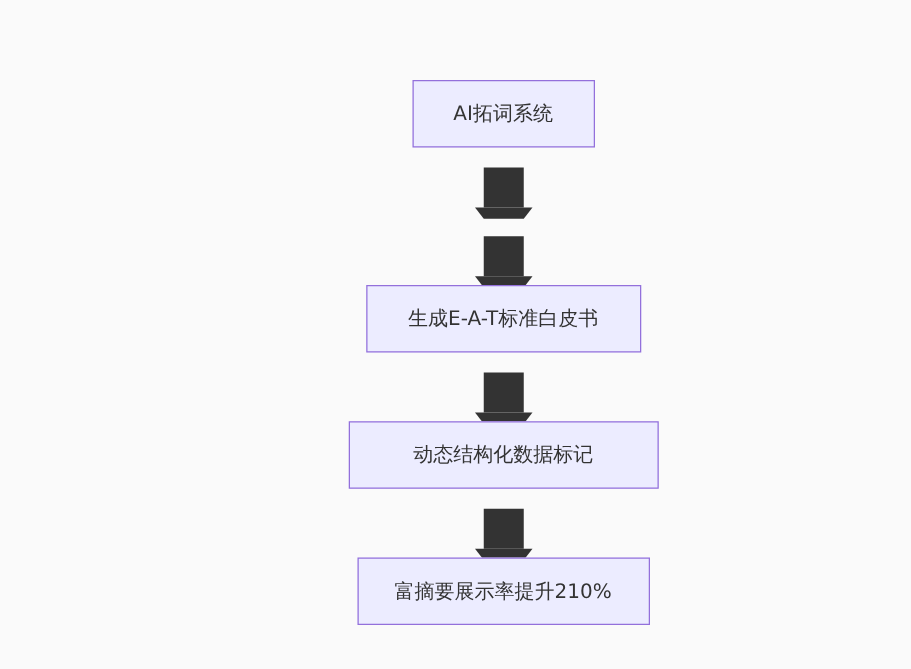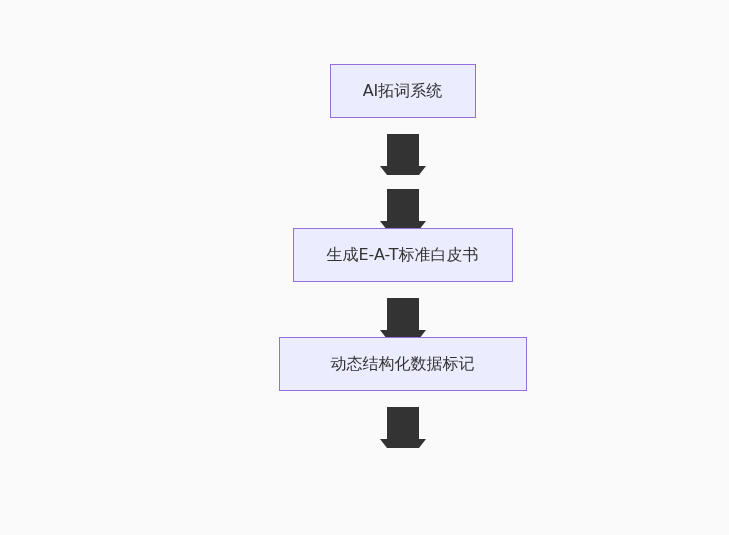--- a/index.html
+++ b/index.html
@@ -101,15 +101,18 @@
 
     <div class="flow-node n4">
       <span>动态结构化数据标记</span>
     </div>
 
     <div class="flow-arrow">
       <span class="shaft"></span>
       <span class="head"></span>
     </div>
 
+    <div class="flow-node n5">
+      <span>富摘要展示率提升210%</span>
+    </div>
 
   </div>
 </div>
 
 </body></html>

